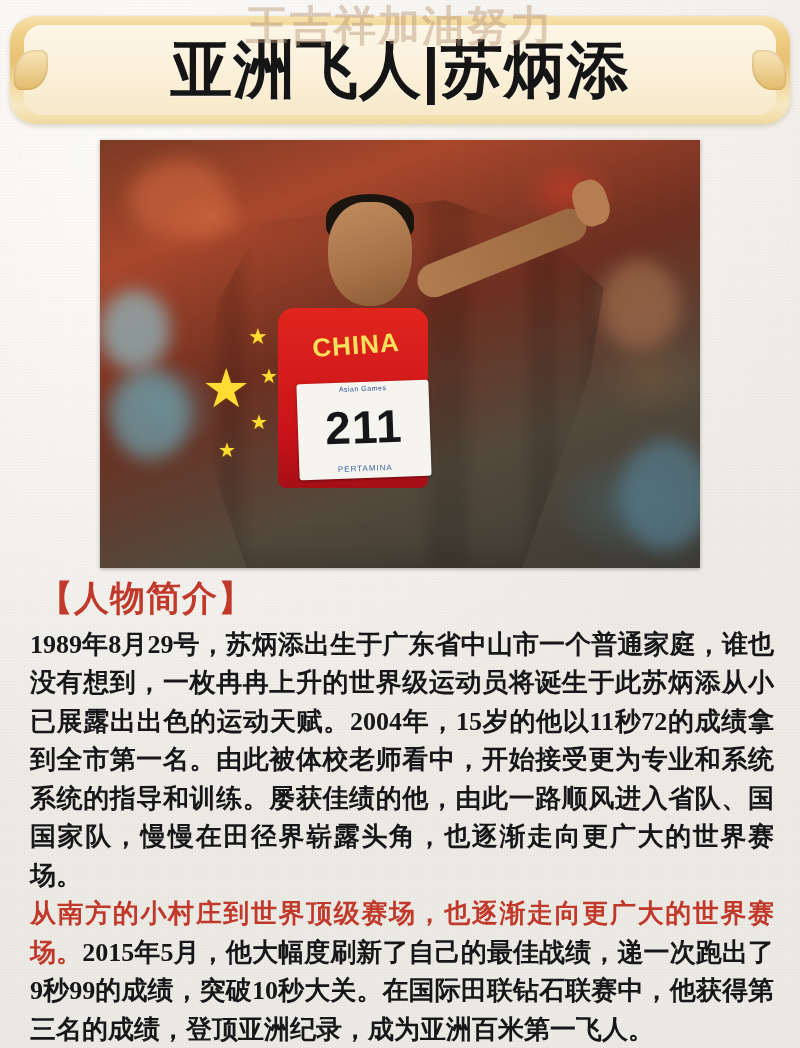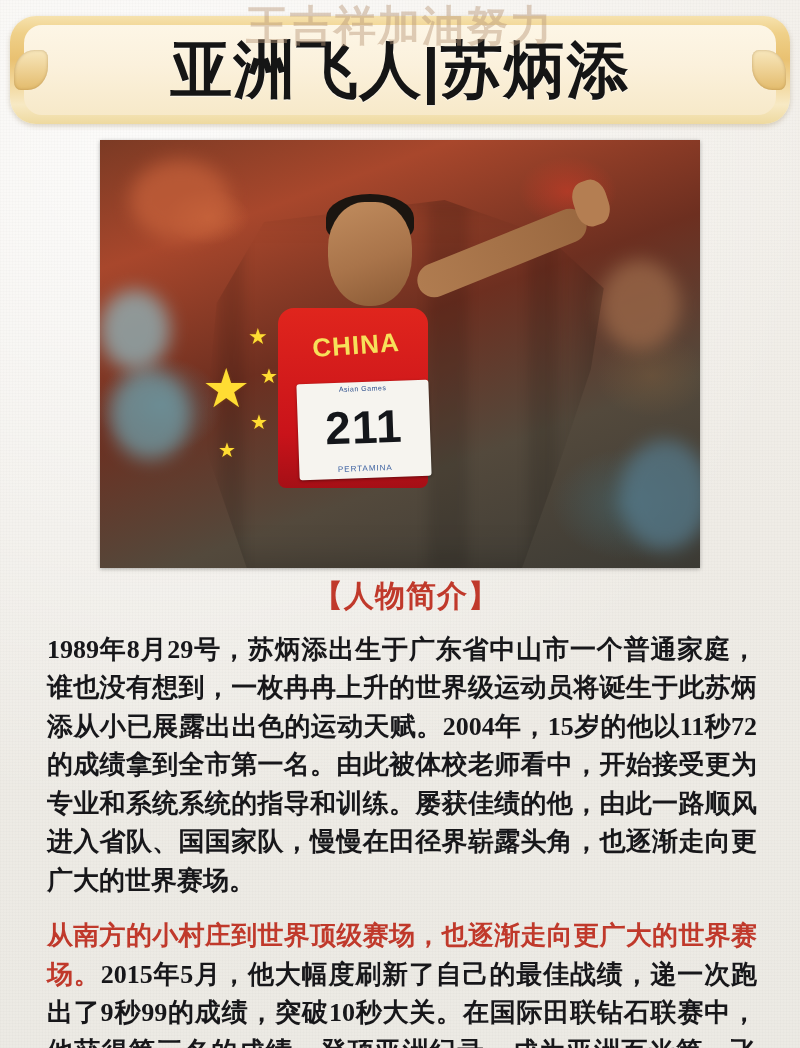--- a/index.html
+++ b/index.html
@@ -257,35 +257,34 @@
   }
 
   
   .content {
     position: absolute;
     top: 578px;
     left: 30px;
     width: 744px;
   }
   .section-heading {
-    font-size: 30px;
+    font-size: 35px;
     font-weight: 700;
     color: #c0392b;
     letter-spacing: 1px;
     margin: 0 0 6px 8px;
     line-height: 1.2;
-    text-align: center;
   }
   .body-text {
     font-size: 26px;
     line-height: 1.48;
     color: #17171a;
     font-weight: 700;
     text-align: justify;
-    margin: 17px;
+    margin: 0;
     letter-spacing: 0px;
   }
   .body-text .hl {
     color: #c0392b;
   }
 </style>
 </head>
 <body>
 
 <div class="paper-texture"></div>

